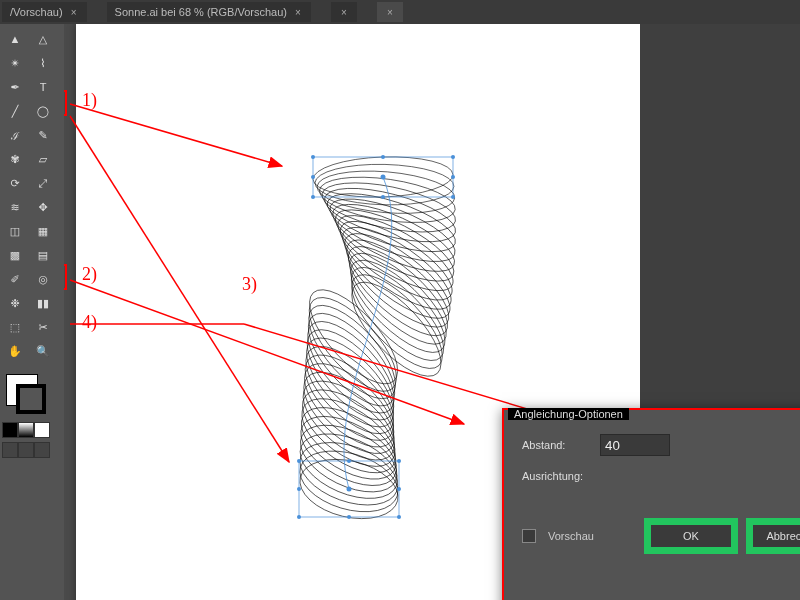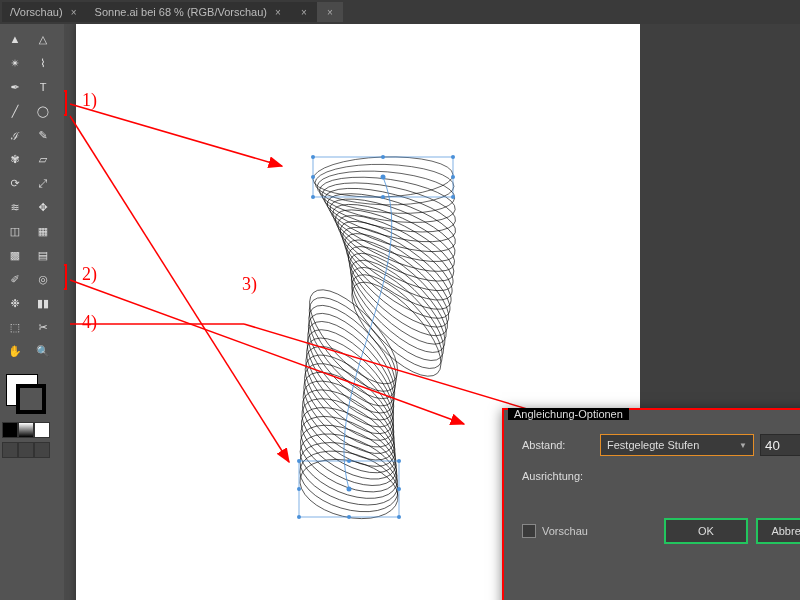--- a/index.html
+++ b/index.html
@@ -1,17 +1,17 @@
 <!DOCTYPE html>
 <html><head>
 <meta charset="utf-8">
 <style>
 html,body{margin:0;padding:0;width:800px;height:600px;font-family:"Segoe UI",Tahoma,sans-serif;font-size:11px;color:#ccc;overflow:hidden;background:#4a4a4a}
 .root{display:flex;flex-direction:column;width:800px;height:600px}
-.tabbar{height:24px;background:#3a3a3a;display:flex;align-items:center;padding:0 2px;gap:0;overflow:hidden}
+.tabbar{height:24px;background:#3a3a3a;display:flex;align-items:center;padding:0 2px;gap:20px;overflow:hidden}
 .tab{height:20px;padding:0 8px;display:flex;align-items:center;gap:6px;background:#313131;color:#bbb;font-size:11px;white-space:nowrap;cursor:pointer}
 .tab.active{background:#4a4a4a;color:#fff}
 .tab .close{width:10px;height:10px;display:flex;align-items:center;justify-content:center;font-size:10px;color:#aaa}
 .main{flex:1;display:flex;position:relative}
 .toolbar{width:60px;background:#535353;padding:4px 2px;display:flex;flex-direction:column;gap:0}
 .toolrow{display:flex;gap:2px;margin-bottom:2px}
 .tool{width:26px;height:22px;display:flex;align-items:center;justify-content:center;background:transparent;color:#ddd;border-radius:1px;cursor:pointer}
 .swatch-group{margin-top:6px;position:relative;width:48px;height:48px}
 .swatch-fill{position:absolute;left:4px;top:4px;width:30px;height:30px;background:#fff;border:1px solid #000}
 .swatch-stroke{position:absolute;left:14px;top:14px;width:30px;height:30px;border:4px solid #000;background:#555;box-sizing:border-box}
@@ -28,21 +28,21 @@
 .dlg-body{padding:24px 18px 14px;display:flex;flex-direction:column;gap:14px}
 .row{display:flex;align-items:center;gap:6px}
 .lbl{width:72px;text-align:left;color:#ddd}
 .sel{background:#3a3a3a;border:1px solid #e58e27;height:20px;width:140px;padding:0 6px;display:flex;align-items:center;justify-content:space-between;color:#ddd}
 .sel .arrow{font-size:8px;color:#aaa}
 .numinput{width:60px;height:20px;background:#3a3a3a;border:1px solid #2a2a2a;color:#eee;padding:0 4px}
 .orient-btns{display:flex;gap:4px}
 .orient{width:40px;height:22px;background:#3a3a3a;border:1px solid #2a2a2a;display:flex;align-items:center;justify-content:center;font-size:10px;letter-spacing:-2px;color:#ccc;cursor:pointer}
 .chk{width:12px;height:12px;border:1px solid #888;background:#3a3a3a;display:inline-block}
 .btns{display:flex;gap:8px;margin-left:auto}
-.btn{width:80px;height:22px;background:#3a3a3a;border:2px solid #22c55e;color:#ddd;display:flex;align-items:center;justify-content:center;cursor:pointer}
+.btn{width:80px;height:22px;background:#3a3a3a;border:7px solid #22c55e;color:#ddd;display:flex;align-items:center;justify-content:center;cursor:pointer}
 
 .anno{position:absolute;pointer-events:none;z-index:30}
 .anno-label{color:#f00;font-size:18px;font-weight:400;font-family:Georgia,serif}
 .hl{position:absolute;border:2px solid #f00;z-index:29;pointer-events:none}
 svg.blend{position:absolute;left:185px;top:125px;width:280px;height:400px}
 </style>
 </head>
 <body>
 
 <div class="root">
@@ -231,32 +231,28 @@
         <line x1="6" y1="256" x2="400" y2="400" stroke="#f00" stroke-width="1.5" marker-end="url(#ah)"></line>
         <line x1="6" y1="300" x2="180" y2="300" stroke="#f00" stroke-width="1.5"></line>
         <line x1="180" y1="300" x2="620" y2="432" stroke="#f00" stroke-width="1.5" marker-end="url(#ah)"></line>
       </svg>
 
       <div class="dialog">
         <div class="dialog-title">Angleichung-Optionen</div>
         <div class="dlg-body">
           <div class="row">
             <span class="lbl">Abstand:</span>
-            <div class="sel">
-              <span>Festgelegte Stufen</span>
-              <span class="arrow">▼</span>
-            </div>
             <input class="numinput" value="40" style="">
           </div>
           <div class="row">
             <span class="lbl">Ausrichtung:</span>
           </div>
           <div class="row" style="margin-top:22px;align-items:center">
             <span class="chk"></span>
-            <span style="">Vorschau</span>
+            <span style="margin-left:6px">Vorschau</span>
             <div class="btns">
               <div class="btn">OK</div>
               <div class="btn">Abbrechen</div>
             </div>
           </div>
         </div>
       </div>
 
     </div>
   </div>

